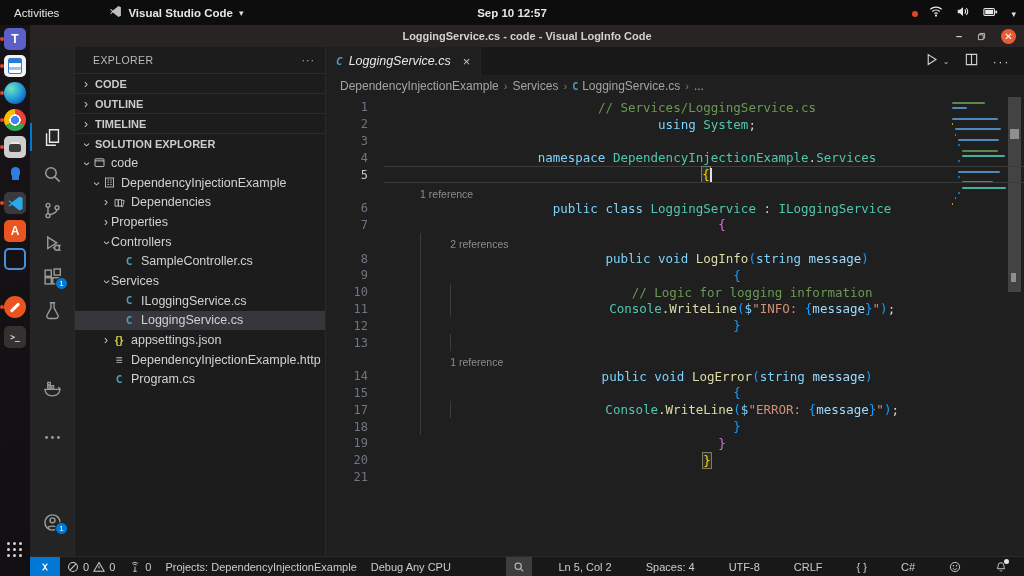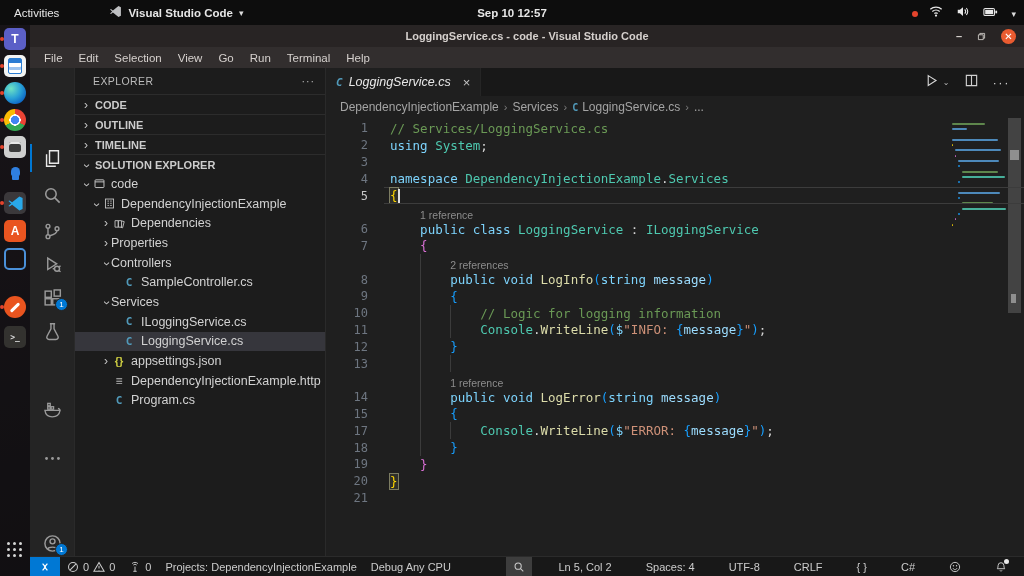--- a/index.html
+++ b/index.html
@@ -102,21 +102,21 @@
 
   .breadcrumbs { height:22px; display:flex; align-items:center; gap:5px; padding-left:14px;
     color:#a4a4a4; font-size:12px; flex:0 0 22px; }
   .breadcrumbs .sep { color:#7e7e7e; font-size:11px; }
   .bc-ic { color:#519aba; font-weight:700; font-size:10px; font-family:"DejaVu Sans Mono",monospace; }
 
   .codearea { position:relative; flex:1; overflow:hidden; font-family:"DejaVu Sans Mono",monospace; font-size:12.5px; padding-top:2px; }
   .crow { display:flex; height:16.8px; align-items:center; position:relative; }
   .crow .gut { width:58px; flex:0 0 58px; text-align:right; padding-right:16px; color:#6e7681; font-size:12px; }
   .crow.current .gut { color:#c6c6c6; }
-  .crow .cnt { position:relative; flex:1; white-space:pre; padding-left:6px; color:#d4d4d4; height:100%; display:flex; align-items:center; }
+  .crow .cnt { position:relative; flex:1; white-space:pre; padding-left:6px; color:#d4d4d4; height:100%; display:flex; align-items:center;justify-content:center; }
   .crow.current::before, .crow.current::after { content:""; position:absolute; left:58px; right:0; height:1px; background:#3c3c3c; }
   .crow.current::before { top:0; } .crow.current::after { bottom:0; }
   .tok-c{color:#6a9955} .tok-k{color:#7dd3fc} .tok-t{color:#4ec9b0} .tok-f{color:#dcdcaa}
   .tok-v{color:#9cdcfe} .tok-s{color:#ce9178} .tok-p{color:#d4d4d4} .tok-b2{color:#da70d6} .tok-b3{color:#179fff}
   .tok-b1x{color:#ffd700; outline:1px solid #7c7c62; background:rgba(120,120,90,.18);}
   .caret-bar { display:inline-block; width:1.5px; height:14px; background:#e0e0e0; margin-left:0.5px; vertical-align:middle; }
   .lensrow { height:16.8px; display:flex; align-items:flex-end; }
   .lensrow .gut { width:58px; flex:0 0 58px; }
   .lensrow .txt { color:#8c8c8c; font-size:10.5px; font-family:"Liberation Sans",sans-serif; position:relative; }
   .guide { position:absolute; top:0; bottom:0; width:1px; background:#3b3b3b; }
@@ -211,42 +211,32 @@
           <i></i>
           <i></i>
           <i></i>
         </span>
       </div>
     </div>
 
   <div class="window">
 
     <div class="titlebar">
-      <span>LoggingService.cs - code - Visual Studio Code</span>
+      <span>LoggingService.cs - code - Visual LogInfo Code</span>
       <span class="win-controls">
         <span class="wc">–</span>
         <span class="wc">
           <svg width="11" height="11" viewBox="0 0 16 16">
               <path d="M3.5 5.5h7v7h-7z M5.5 5.5V3.5h7v7h-2" fill="none" stroke="#d8d4d0" stroke-width="1.2"></path>
             </svg>
         </span>
         <span class="wc-close">✕</span>
       </span>
     </div>
 
-    <div class="menubar" id="menubar">
-        <span>File</span>
-        <span>Edit</span>
-        <span>Selection</span>
-        <span>View</span>
-        <span>Go</span>
-        <span>Run</span>
-        <span>Terminal</span>
-        <span>Help</span>
-      </div>
 
     <div class="main">
       <div class="activitybar" id="activitybar">
           <div class="ab-item active" style="top: 75px;">
             <svg viewBox="0 0 16 16">
               <path d="M5.5 1.5h7.5v10.5H5.5z M3 4.5v10h7.8" fill="none" stroke="currentColor" stroke-width="1.2"></path>
             </svg>
           </div>
           <div class="ab-item" style="top: 112px;">
             <svg viewBox="0 0 16 16">

